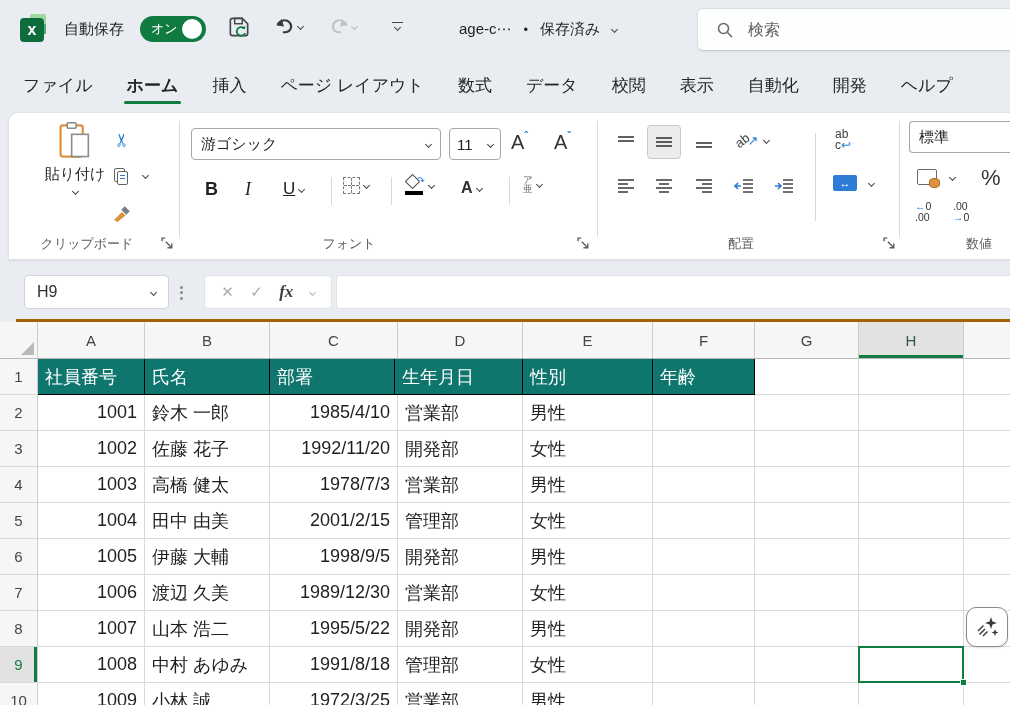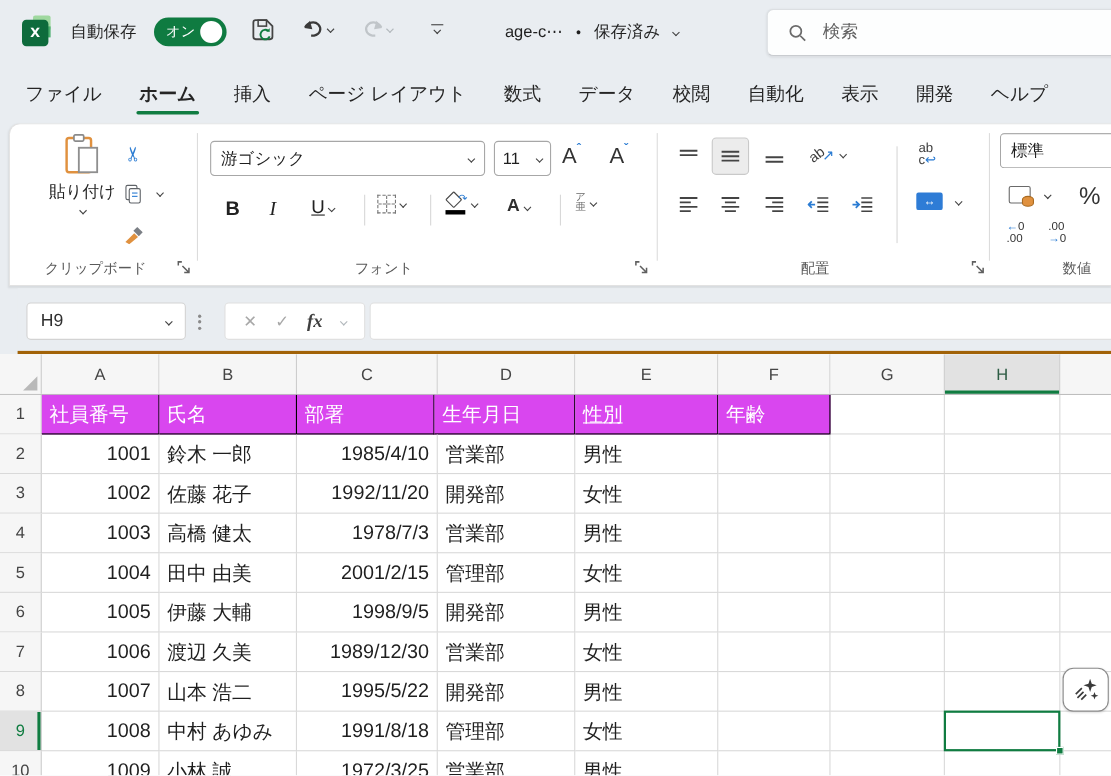--- a/index.html
+++ b/index.html
@@ -104,21 +104,21 @@
   .hdr-row { height:37px; border-bottom:1px solid #b8b8b8; background:#f6f6f6; }
   .hdr-cell { height:100%; display:flex; align-items:center; justify-content:center; font-size:15px; color:#454545; border-right:1px solid #cdcdcd; background:#f6f6f6; }
   .hdr-cell.selcol { background:#e2e2e2; box-shadow:inset 0 -3px 0 #107C41; color:#2d5c44; }
   .corner { position:relative; border-right:1px solid #cdcdcd; background:#f6f6f6; height:100%; }
   .corner::after { content:""; position:absolute; right:3px; bottom:3px; width:0; height:0; border-left:13px solid transparent; border-bottom:13px solid #b9b9b9; }
   .rowhdr { width:38px; display:flex; align-items:center; justify-content:center; font-size:15px; color:#454545; border-right:1px solid #cdcdcd; border-bottom:1px solid #d9d9d9; background:#f6f6f6; }
   .rowhdr.selrow { background:#e2e2e2; box-shadow:inset -3px 0 0 #107C41; color:#107C41; }
   .drow { height:36px; }
   .cell { height:100%; display:flex; align-items:center; font-size:18px; color:#1f1f1f; border-right:1px solid #d9d9d9; border-bottom:1px solid #d9d9d9; padding:0 7px; white-space:nowrap; overflow:hidden; }
   .cell.num { justify-content:flex-end; }
-  .cell.blk { background:#d946ef; color:#fff; border-right-color:#000; border-bottom-color:#000; }
+  .cell.blk { background:#0f766e; color:#fff; border-right-color:#000; border-bottom-color:#000; }
   .selbox { position:absolute; border:2px solid #107C41; pointer-events:none; }
   .selbox .handle { position:absolute; right:-5px; bottom:-5px; width:7px; height:7px; background:#107C41; border:1px solid #fff; }
   .copilotbtn { position:absolute; left:966px; top:607px; width:42px; height:40px; background:#fff; border:1.6px solid #8a8a8a; border-radius:10px; display:flex; align-items:center; justify-content:center; box-shadow:0 1px 2px rgba(0,0,0,.12); }
 </style>
 </head>
 <body>
 
 <div class="screen">
 
   <div class="titlebar">
@@ -181,22 +181,22 @@
   </div>
 
   <div class="tabsrow" id="tabsrow">
       <div class="rtab">ファイル</div>
       <div class="rtab active">ホーム</div>
       <div class="rtab">挿入</div>
       <div class="rtab">ページ レイアウト</div>
       <div class="rtab">数式</div>
       <div class="rtab">データ</div>
       <div class="rtab">校閲</div>
+      <div class="rtab">表示</div>
       <div class="rtab">自動化</div>
-      <div class="rtab">表示</div>
       <div class="rtab">開発</div>
       <div class="rtab">ヘルプ</div>
     </div>
 
   <div class="ribbon">
 
     <div class="pastebig">
       <svg width="38" height="40" viewBox="0 0 34 36">
         <rect x="4" y="4" width="20" height="28" rx="2" fill="#fff" stroke="#e0913f" stroke-width="2"></rect>
         <rect x="10" y="1.5" width="8" height="5" rx="1" fill="#fff" stroke="#8a8a8a" stroke-width="1.4"></rect>
@@ -429,21 +429,21 @@
         <div class="hdr-cell" style="width: 104px;">G</div>
         <div class="hdr-cell selcol" style="width: 105px;">H</div>
         <div class="hdr-cell" style="width: 46px; border-right: none;"></div>
       </div>
       <div class="gr-row drow">
         <div class="rowhdr">1</div>
         <div class="cell blk" style="width: 107px;">社員番号</div>
         <div class="cell blk" style="width: 125px;">氏名</div>
         <div class="cell blk" style="width: 125px;">部署</div>
         <div class="cell blk" style="width: 128px;">生年月日</div>
-        <div class="cell blk" style="width: 130px; text-decoration: underline;">性別</div>
+        <div class="cell blk" style="width: 130px;">性別</div>
         <div class="cell blk" style="width: 102px;">年齢</div>
         <div class="cell" style="width: 104px;"></div>
         <div class="cell" style="width: 105px;"></div>
         <div class="cell" style="width: 46px; border-right: none;"></div>
       </div>
       <div class="gr-row drow">
         <div class="rowhdr">2</div>
         <div class="cell num" style="width: 107px;">1001</div>
         <div class="cell" style="width: 125px;">鈴木 一郎</div>
         <div class="cell num" style="width: 128px;">1985/4/10</div>

